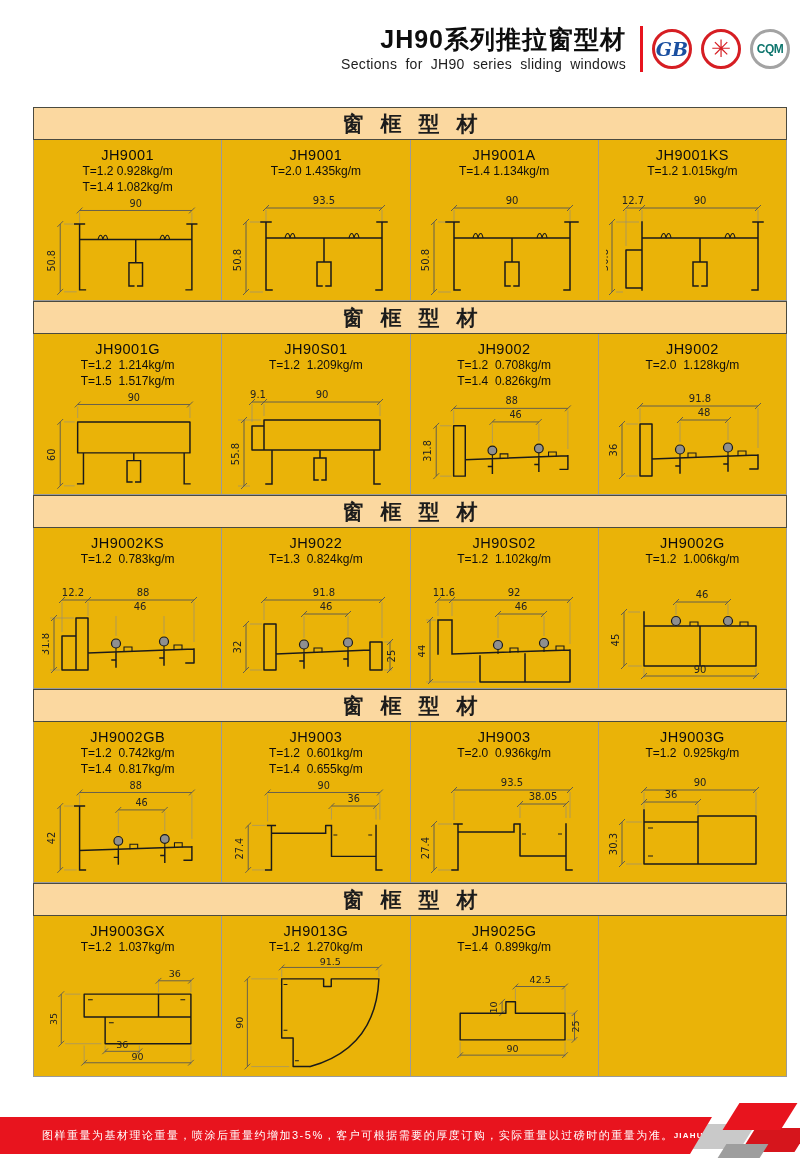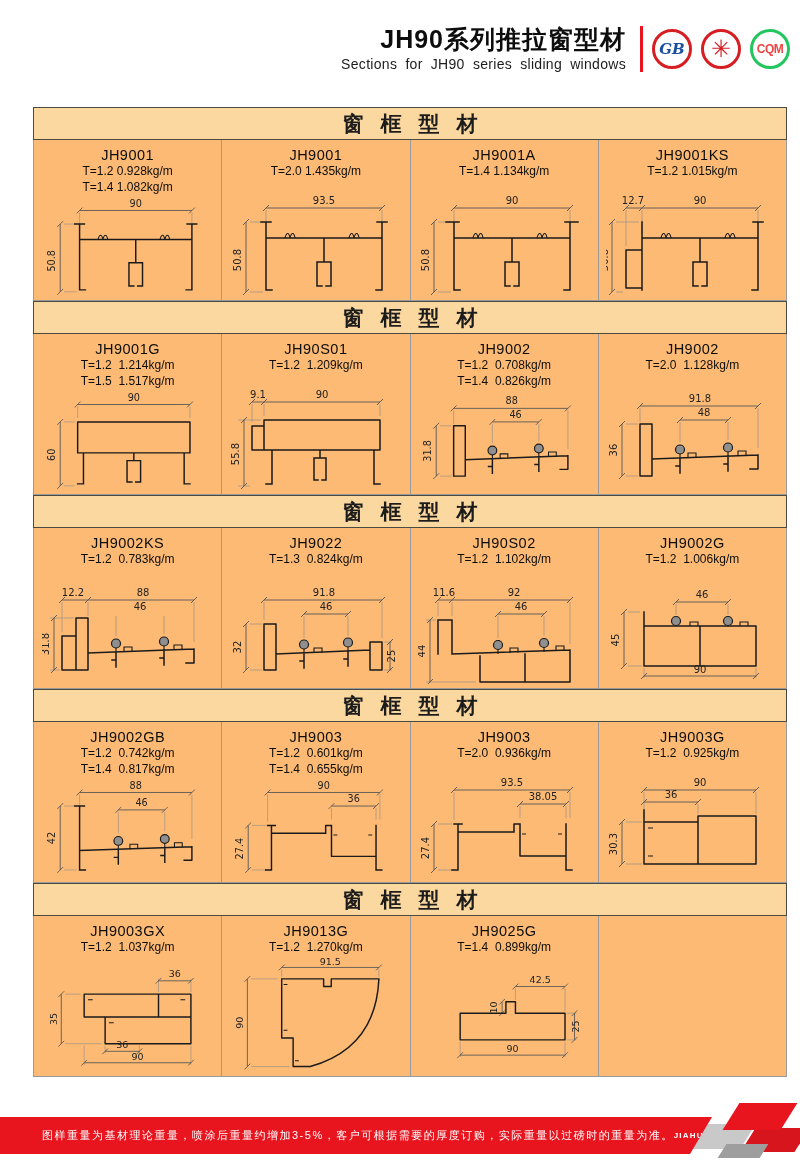--- a/index.html
+++ b/index.html
@@ -7,32 +7,32 @@
         font-family:"Liberation Sans",sans-serif;color:#111}
 
   
   .header{position:absolute;top:26px;left:0;right:10px;display:flex;justify-content:flex-end;align-items:center}
   .titles{text-align:right;margin-right:10px}
   .title{font-size:25px;font-weight:bold;color:#0d0d0d;letter-spacing:1px;line-height:1.05;margin:0;font-family:Liberation Sans, sans-serif}
   .subtitle{font-size:14px;color:#1c1c1c;margin-top:3px;word-spacing:4px;letter-spacing:.3px}
   .hdivider{width:3px;height:46px;background:#e8141e;margin:0 9px 0 4px}
   .logos{display:flex;align-items:center;gap:9px}
   .logo{width:40px;height:40px;border-radius:50%;display:flex;align-items:center;justify-content:center;box-sizing:border-box}
-  .logo-gb{border:3px solid #d61e23;color:#1a4fa0;font-weight:bold;font-size:15px;font-style:italic;font-family:"DejaVu Serif",serif}
+  .logo-gb{border:3px solid #d61e23;color:#1a4fa0;font-weight:bold;font-size:19px;font-style:italic;font-family:"DejaVu Serif",serif}
   .logo-seal{border:3px solid #d61e23;color:#d61e23;font-size:24px}
-  .logo-cqm{border:3px solid #22c55e;color:#ef4444;font-weight:bold;font-size:12px;letter-spacing:-.5px}
+  .logo-cqm{border:3px solid #a3a3a3;color:#0f766e;font-weight:bold;font-size:12px;letter-spacing:-.5px}
 
   
   .catalog{position:absolute;top:107px;left:33px;width:754px}
   .band{height:33px;background:#fbd8a0;border:1px solid #4a4a40;box-sizing:border-box;
         display:flex;align-items:center;justify-content:center;
         font-size:21px;font-weight:bold;color:#1c1c1c;letter-spacing:17px;text-indent:17px;
         font-family:"DejaVu Sans",sans-serif}
   .row{display:flex;height:161px;border-left:1px solid #9a9a9a;border-right:1px solid #9a9a9a;
-       border-bottom:1px solid #9a9a9a;box-sizing:border-box;background:#fdba74}
+       border-bottom:1px solid #9a9a9a;box-sizing:border-box;background:#eab308}
   .cell{flex:1 1 0;display:flex;flex-direction:column;align-items:center;padding-top:6px;
         border-right:1px solid #9a9a9a;min-width:0;box-sizing:border-box}
   .cell:last-child{border-right:none}
   .model{font-size:14.5px;color:#0d0d0d;letter-spacing:.5px;line-height:1.25}
   .spec{font-size:12px;color:#0d0d0d;white-space:pre;line-height:1.3}
   svg.draw{display:block;margin-top:auto;margin-bottom:4px}
 
   
   .p{stroke:#1a1a1a;stroke-width:1.5;fill:none;stroke-linejoin:round;stroke-linecap:square}
   .pt{stroke:#1a1a1a;stroke-width:1.1;fill:none}

